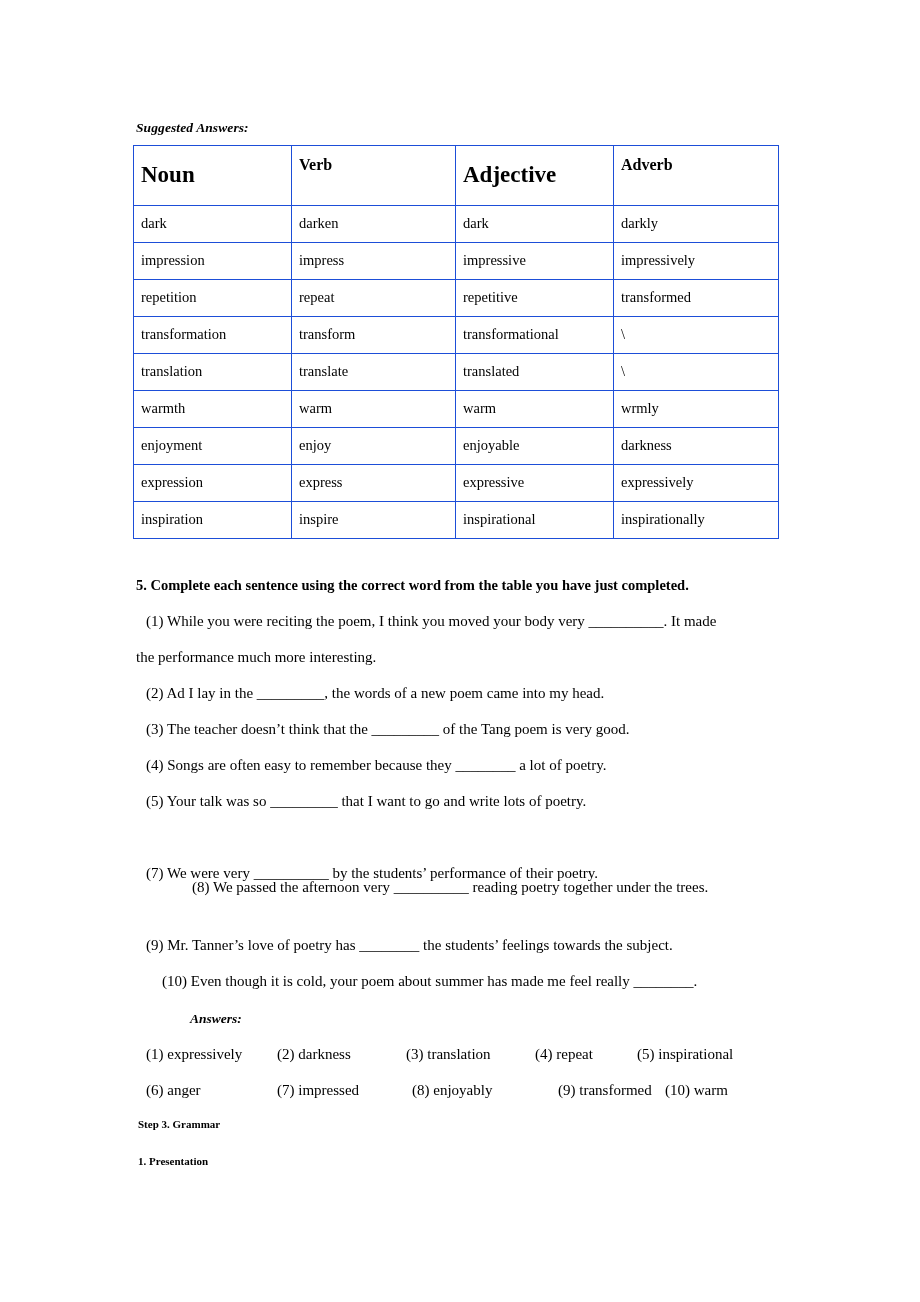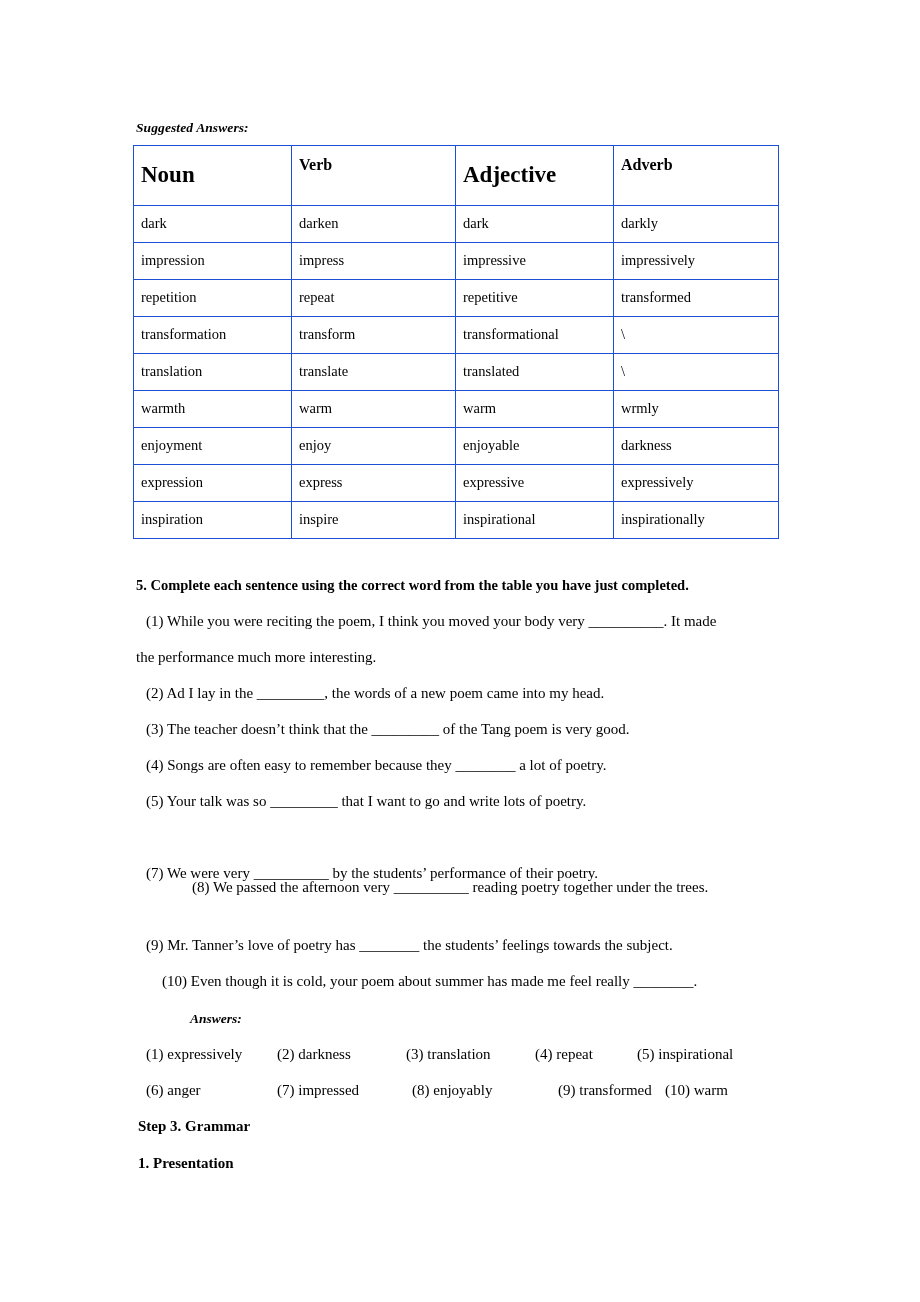--- a/index.html
+++ b/index.html
@@ -102,21 +102,21 @@
 
   .answer-cell {
     position: absolute;
     font-size: 15px;
     white-space: nowrap;
   }
 
   .step-heading {
     position: absolute;
     left: 138px;
-    font-size: 15px;
+    font-size: 11px;
     font-weight: bold;
     white-space: nowrap;
   }
 </style>
 </head>
 <body>
 
 <div class="page">
 
   <div class="suggested-label">Suggested Answers:</div>

